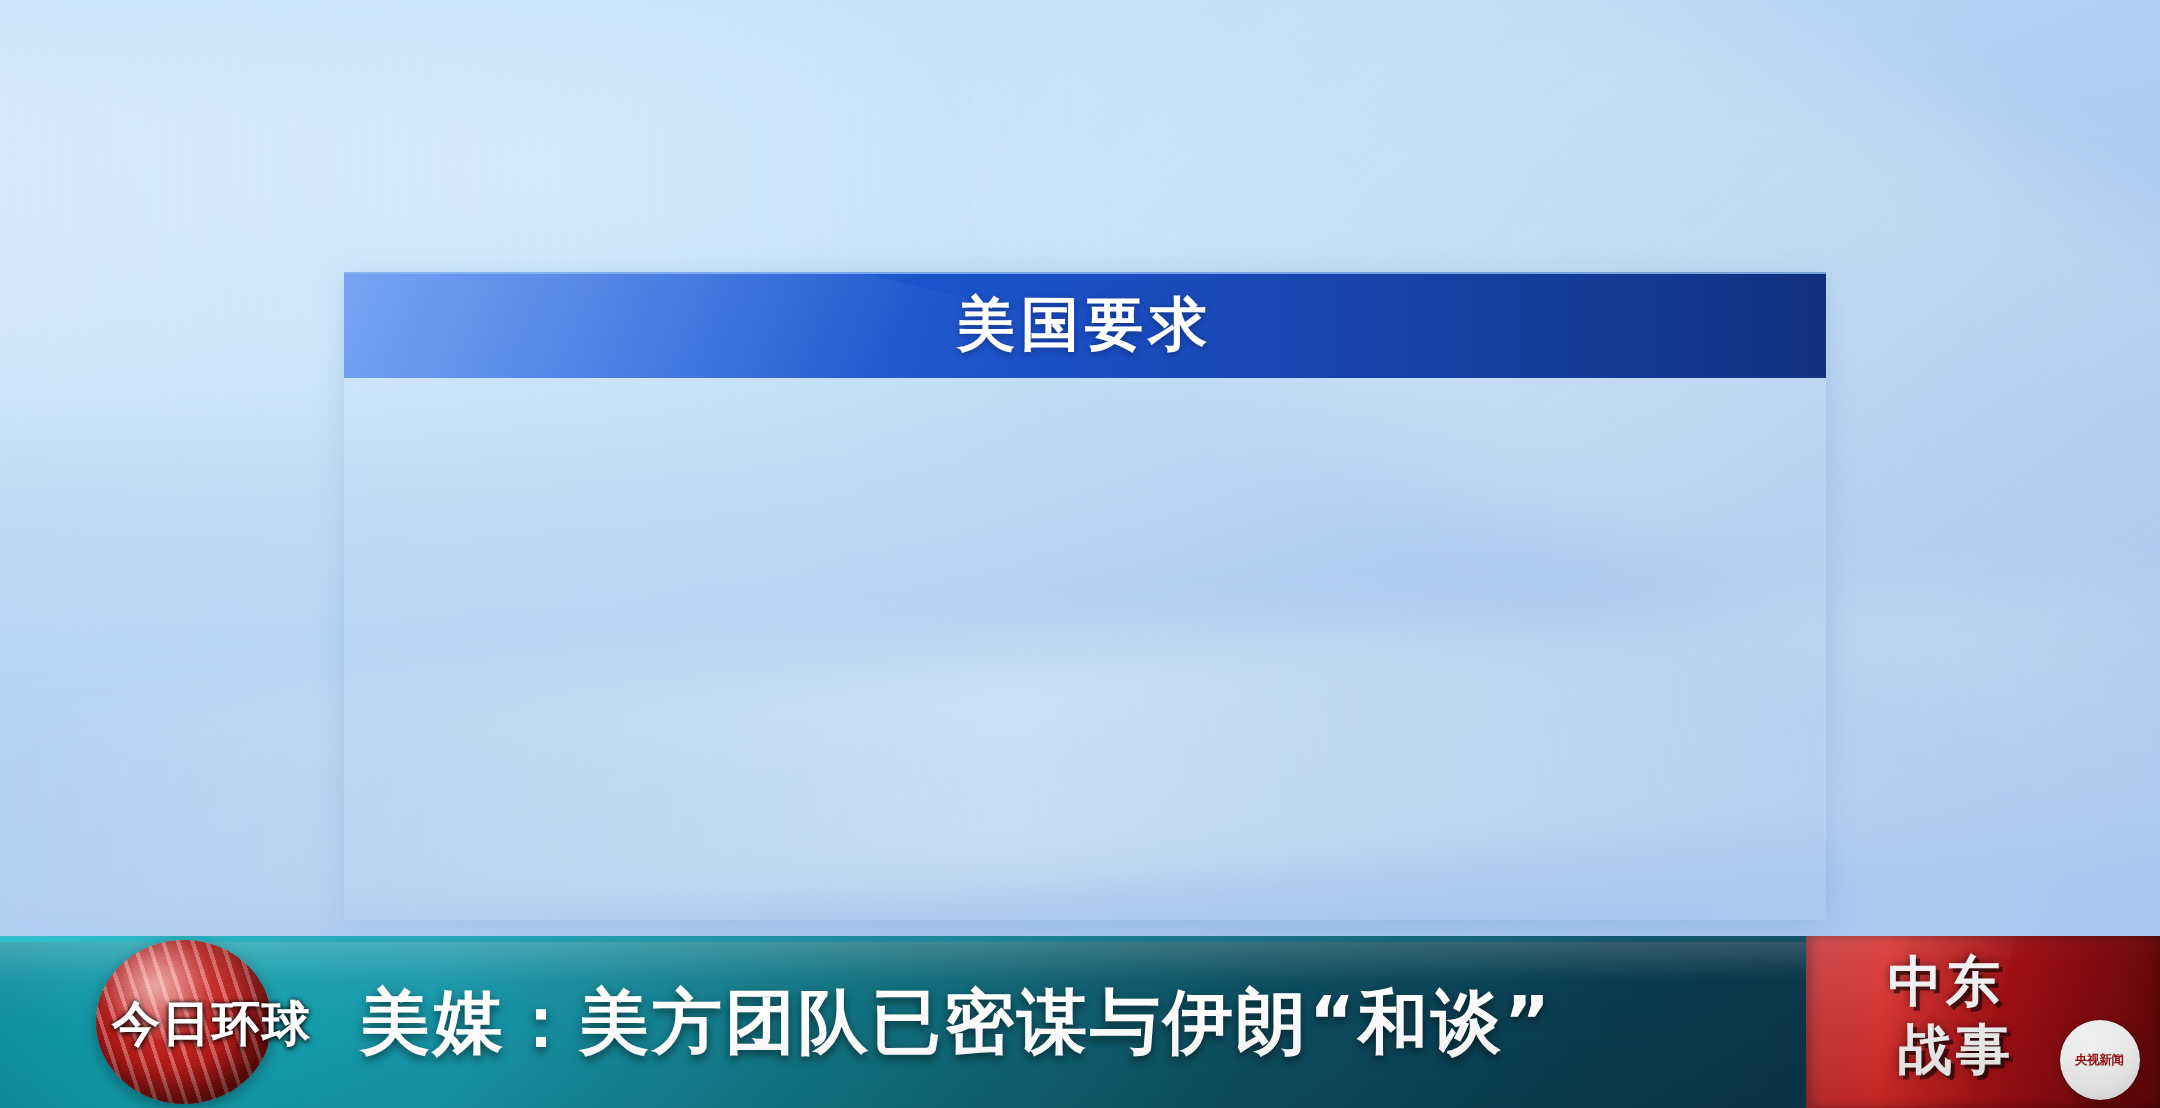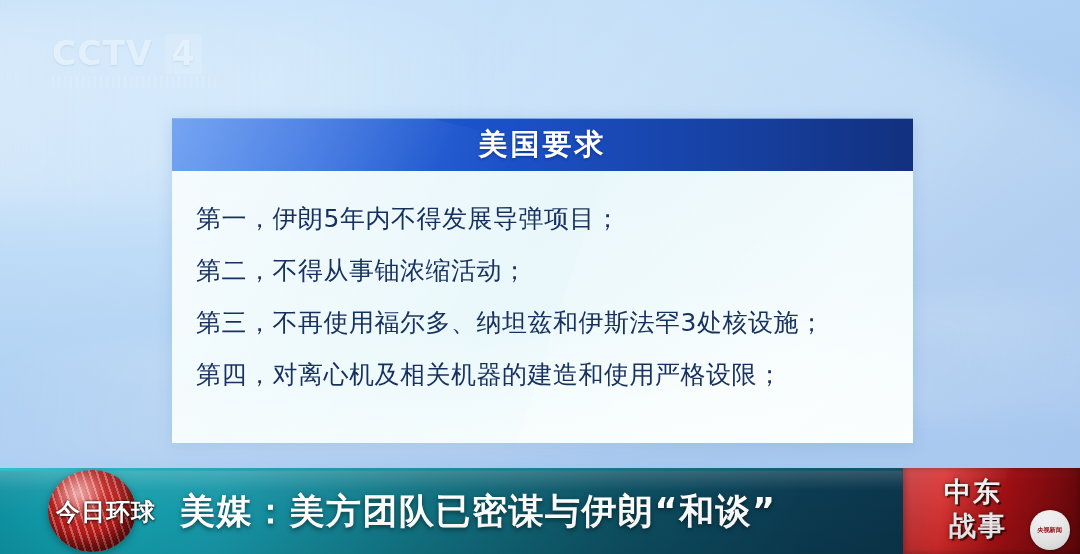--- a/index.html
+++ b/index.html
@@ -101,21 +101,21 @@
     position: absolute;
     right: 2px; top: -6px;
     font-size: 9px;
     letter-spacing: 1px;
     color: rgba(255,255,255,.85);
   }
 
   
   .panel {
     position: absolute;
-    left: 172px; top: 118px;
+    left: 172px; top: 136px;
     width: 741px; height: 324px;
     box-shadow: 0 2px 14px rgba(80,130,185,.22);
   }
   .panel-header {
     position: relative;
     height: 52px;
     background:
       linear-gradient(115deg, rgba(255,255,255,.30) 0%, rgba(255,255,255,0) 38%),
       linear-gradient(90deg, #1565e8 0%, #1a5ddd 18%, #1b4fc4 48%, #163f9f 78%, #12307e 100%);
     border-top: 1px solid rgba(150,195,245,.75);
@@ -301,37 +301,25 @@
 </style>
 </head>
 <body>
 
 <div id="screen">
 
   <div class="bg-streak s3"></div>
   <div class="bg-streak s2"></div>
   <div class="bg-streak s1"></div>
 
-  <div class="wm-cctv4">
-    <div class="wm-text">
-      <span>CCTV</span><span class="wm-num">4</span>
-    </div>
-    <div class="wm-bars"></div>
-  </div>
 
 
   <div class="panel">
     <div class="panel-header">
       <div class="panel-title">美国要求</div>
-    </div>
-    <div class="panel-body">
-      <div class="panel-line">第一，伊朗5年内不得发展导弹项目；</div>
-      <div class="panel-line">第二，不得从事铀浓缩活动；</div>
-      <div class="panel-line">第三，不再使用福尔多、纳坦兹和伊斯法罕3处核设施；</div>
-      <div class="panel-line">第四，对离心机及相关机器的建造和使用严格设限；</div>
     </div>
   </div>
 
   <div class="banner">
     <div class="banner-bg"></div>
     <div class="banner-topline"></div>
 
     <div class="prog-logo">
       <div class="globe"></div>
       <div class="prog-name">今日环球</div>

